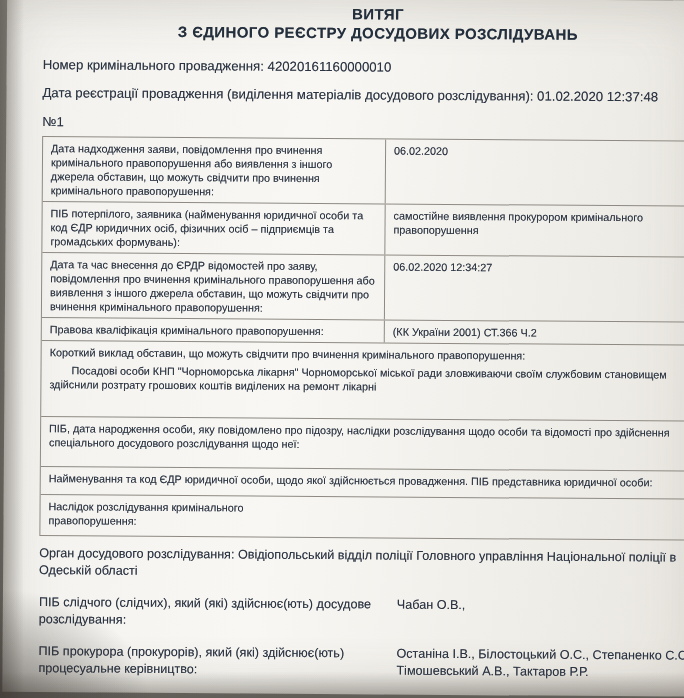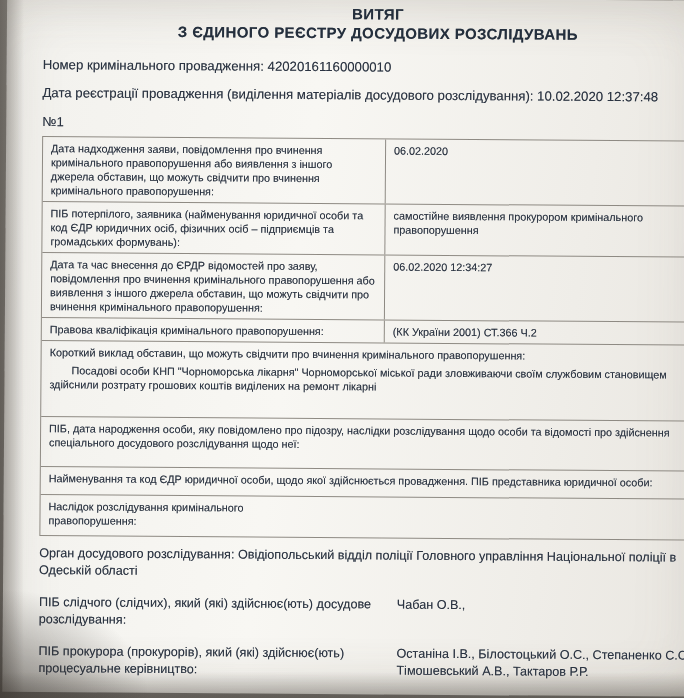--- a/index.html
+++ b/index.html
@@ -81,21 +81,21 @@
       <h1 class="title">ВИТЯГ</h1>
       <h2 class="subtitle">З ЄДИНОГО РЕЄСТРУ ДОСУДОВИХ РОЗСЛІДУВАНЬ</h2>
 
       <p class="line">
         <span>Номер кримінального провадження:</span>
         <span>42020161160000010</span>
       </p>
 
       <p class="line reg">
         <span>Дата реєстрації провадження (виділення матеріалів досудового розслідування):</span>
-        <span>10.02.2020 12:37:48</span>
+        <span>01.02.2020 12:37:48</span>
       </p>
 
       <p class="recno">№1</p>
 
       <div class="tbl">
 
         <div class="row r1">
           <div class="cell lab">Дата надходження заяви, повідомлення про вчинення кримінального правопорушення або виявлення з іншого джерела обставин, що можуть свідчити про вчинення кримінального правопорушення:</div>
           <div class="cell val">06.02.2020</div>
         </div>

